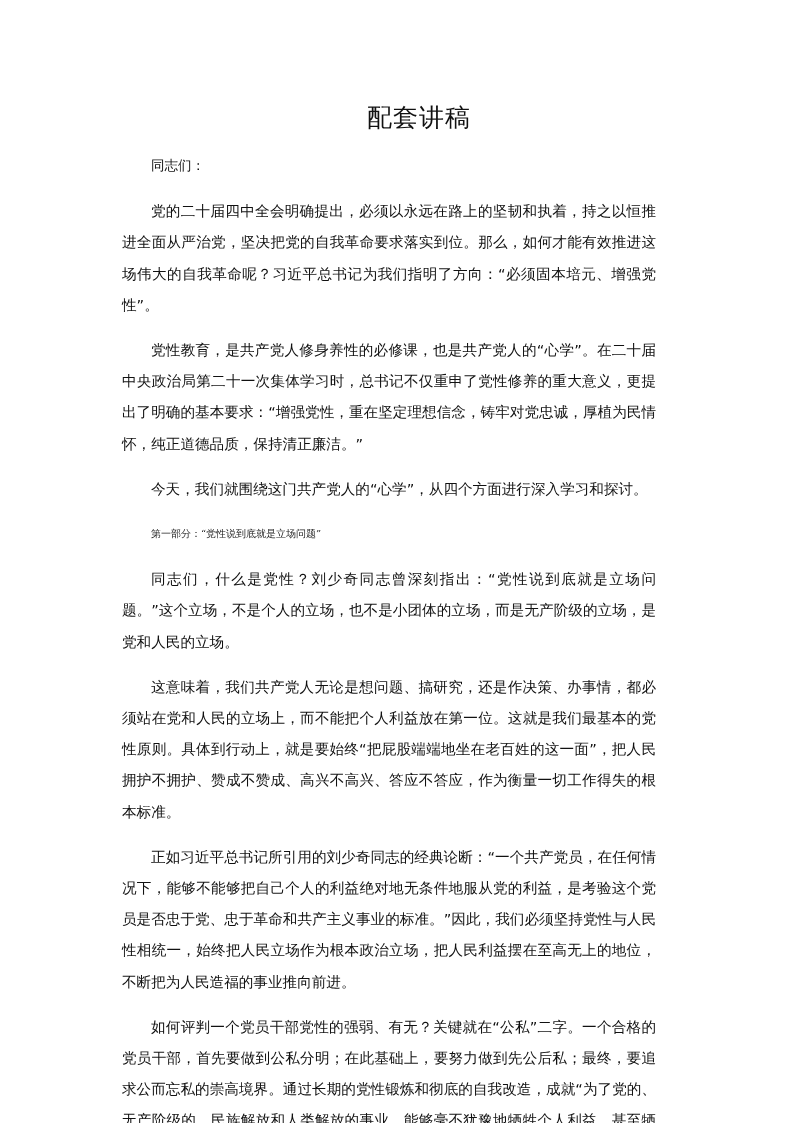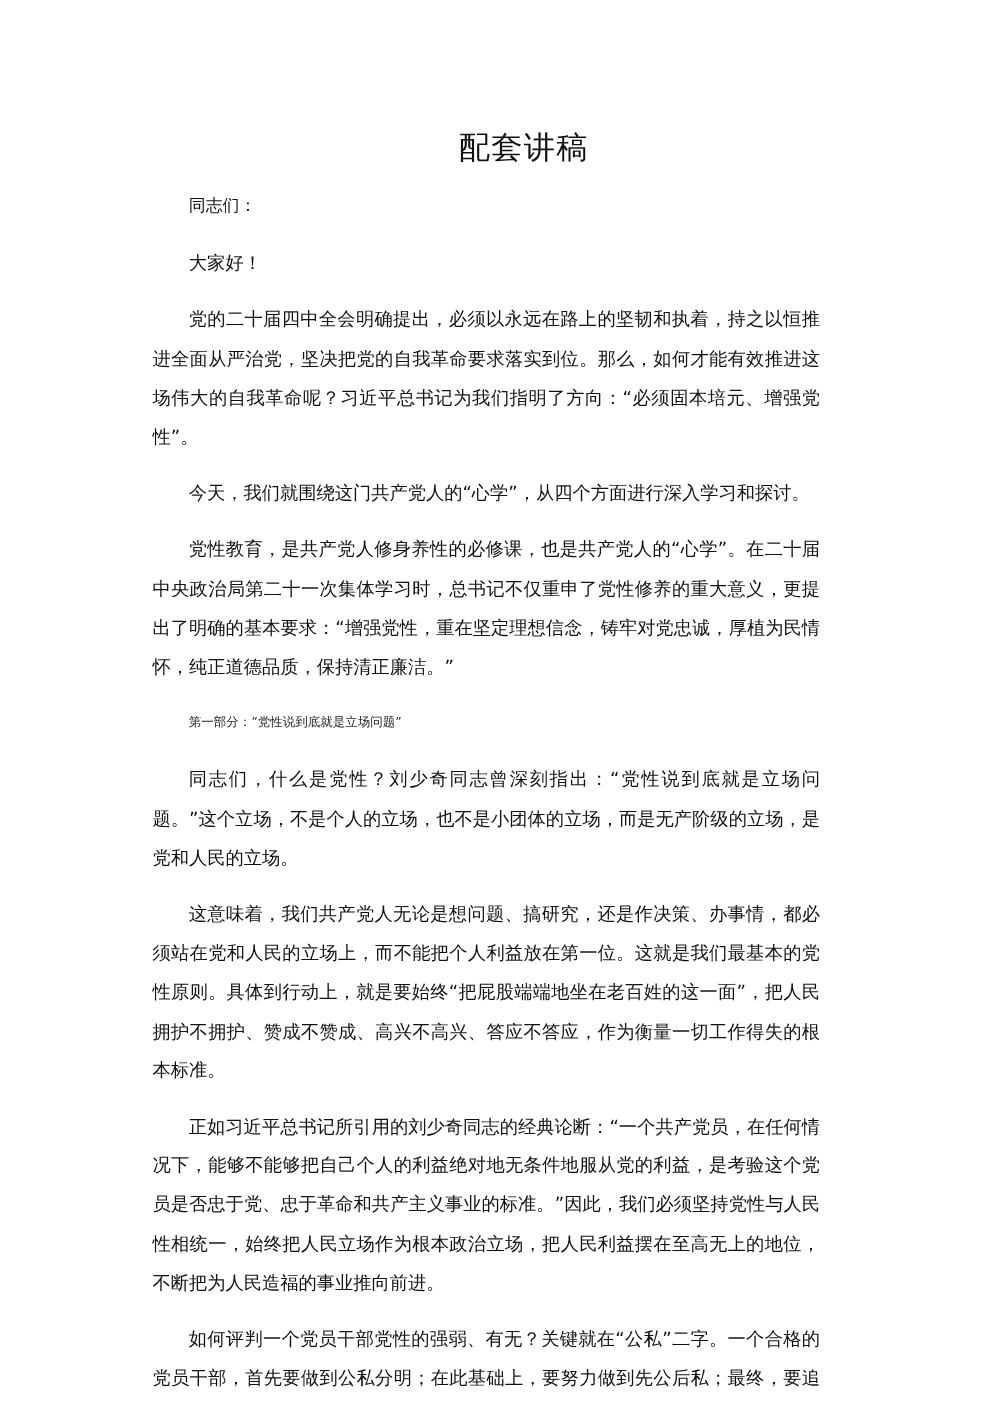--- a/index.html
+++ b/index.html
@@ -52,25 +52,24 @@
       margin-top: 4px;
     }
   </style>
 </head>
 <body>
 
 <div class="page">
   <h1 class="title">配套讲稿</h1>
 
   <p class="p small">同志们：</p>
-  <p class="p">大家好！</p>
 
   <p class="p">党的二十届四中全会明确提出，必须以永远在路上的坚韧和执着，持之以恒推进全面从严治党，坚决把党的自我革命要求落实到位。那么，如何才能有效推进这场伟大的自我革命呢？习近平总书记为我们指明了方向：“必须固本培元、增强党性”。</p>
+  <p class="p">党性教育，是共产党人修身养性的必修课，也是共产党人的“心学”。在二十届中央政治局第二十一次集体学习时，总书记不仅重申了党性修养的重大意义，更提出了明确的基本要求：“增强党性，重在坚定理想信念，铸牢对党忠诚，厚植为民情怀，纯正道德品质，保持清正廉洁。”</p>
   <p class="p">今天，我们就围绕这门共产党人的“心学”，从四个方面进行深入学习和探讨。</p>
-  <p class="p">党性教育，是共产党人修身养性的必修课，也是共产党人的“心学”。在二十届中央政治局第二十一次集体学习时，总书记不仅重申了党性修养的重大意义，更提出了明确的基本要求：“增强党性，重在坚定理想信念，铸牢对党忠诚，厚植为民情怀，纯正道德品质，保持清正廉洁。”</p>
 
   <p class="p heading">第一部分：“党性说到底就是立场问题”</p>
   <p class="p">同志们，什么是党性？刘少奇同志曾深刻指出：“党性说到底就是立场问题。”这个立场，不是个人的立场，也不是小团体的立场，而是无产阶级的立场，是党和人民的立场。</p>
   <p class="p">这意味着，我们共产党人无论是想问题、搞研究，还是作决策、办事情，都必须站在党和人民的立场上，而不能把个人利益放在第一位。这就是我们最基本的党性原则。具体到行动上，就是要始终“把屁股端端地坐在老百姓的这一面”，把人民拥护不拥护、赞成不赞成、高兴不高兴、答应不答应，作为衡量一切工作得失的根本标准。</p>
   <p class="p">正如习近平总书记所引用的刘少奇同志的经典论断：“一个共产党员，在任何情况下，能够不能够把自己个人的利益绝对地无条件地服从党的利益，是考验这个党员是否忠于党、忠于革命和共产主义事业的标准。”因此，我们必须坚持党性与人民性相统一，始终把人民立场作为根本政治立场，把人民利益摆在至高无上的地位，不断把为人民造福的事业推向前进。</p>
   <p class="p">如何评判一个党员干部党性的强弱、有无？关键就在“公私”二字。一个合格的党员干部，首先要做到公私分明；在此基础上，要努力做到先公后私；最终，要追求公而忘私的崇高境界。通过长期的党性锻炼和彻底的自我改造，成就“为了党的、无产阶级的、民族解放和人类解放的事业，能够毫不犹豫地牺牲个人利益，甚至牺牲自己的生命”这一最高境界。绝不能公私不分，更不能损公肥私。</p>
 
   <p class="p heading gap">第二部分：“实事求是就是最大的党性”</p>
 </div>
 

